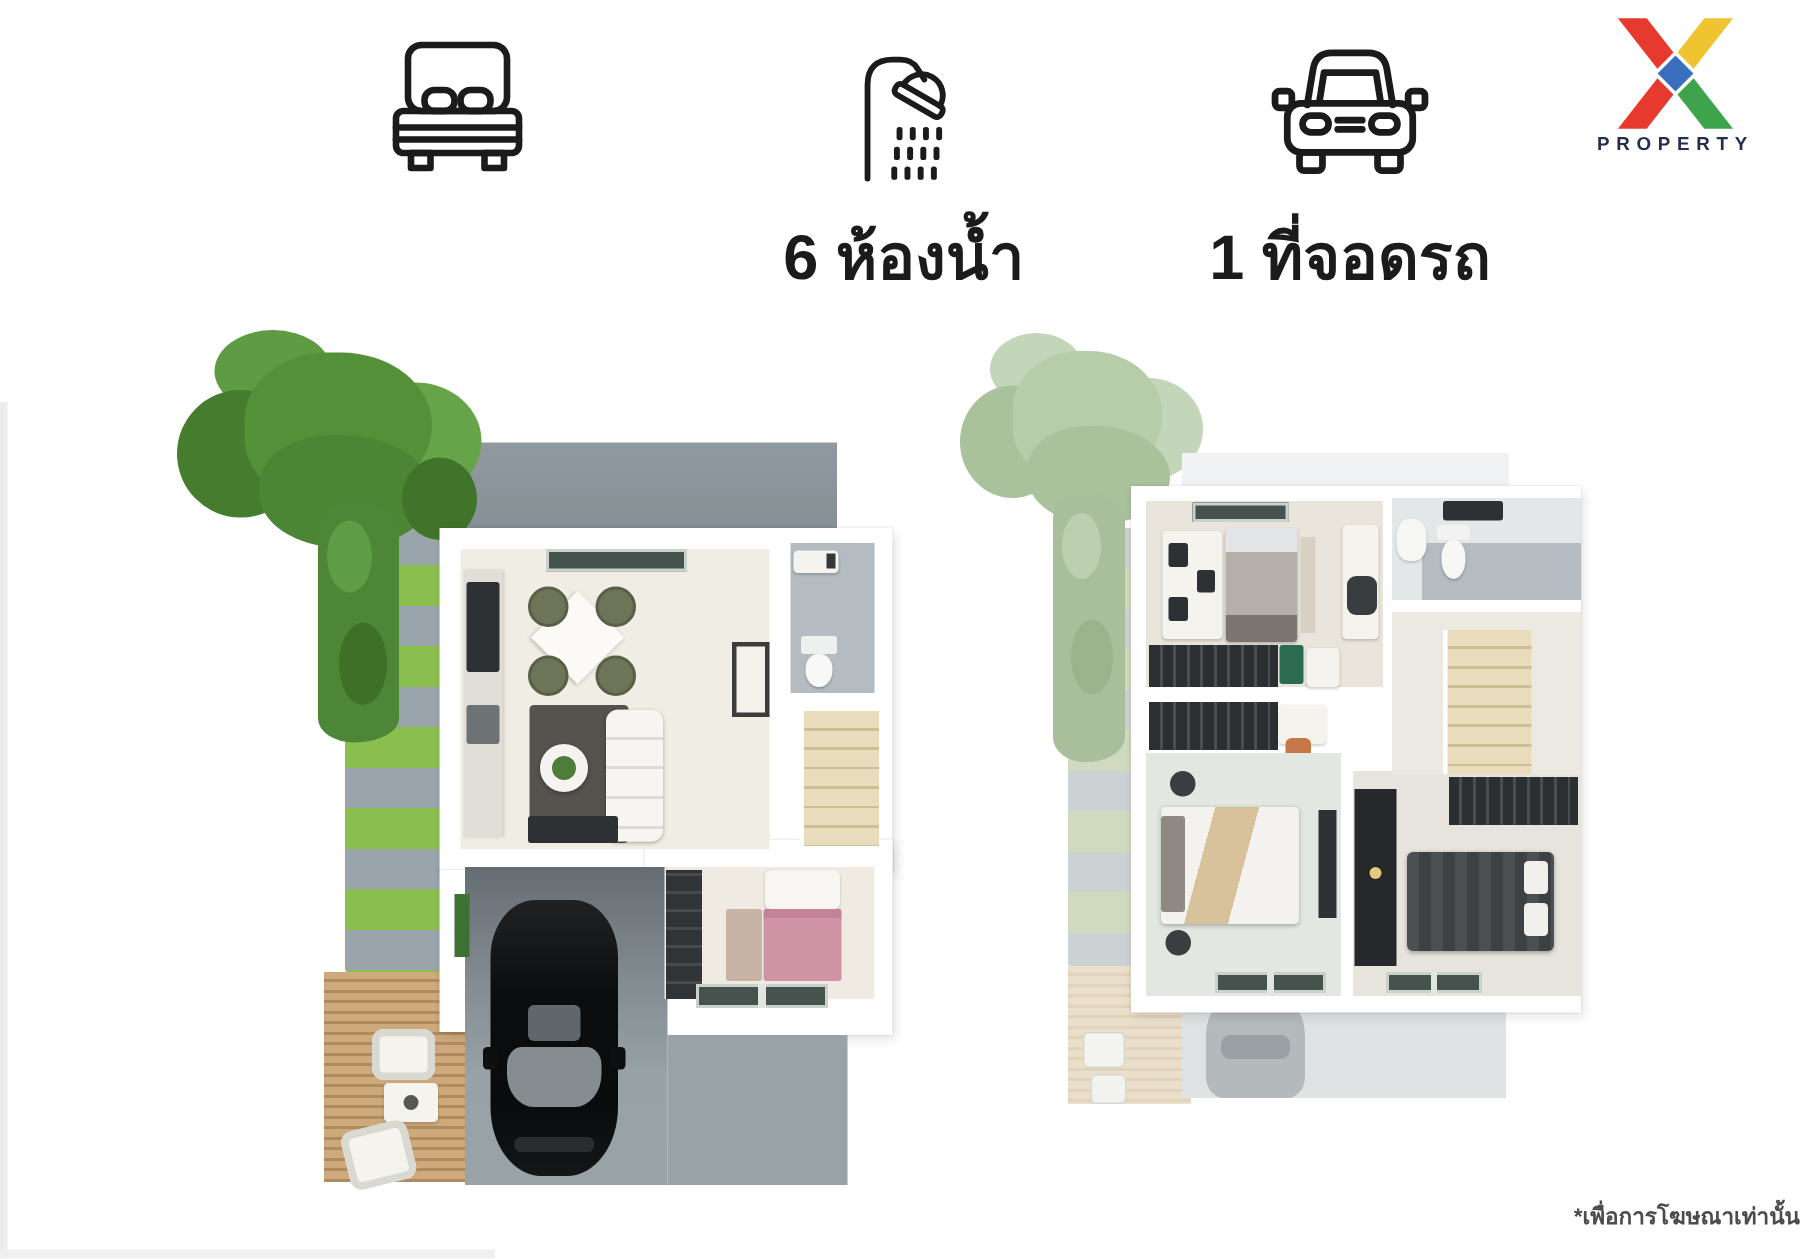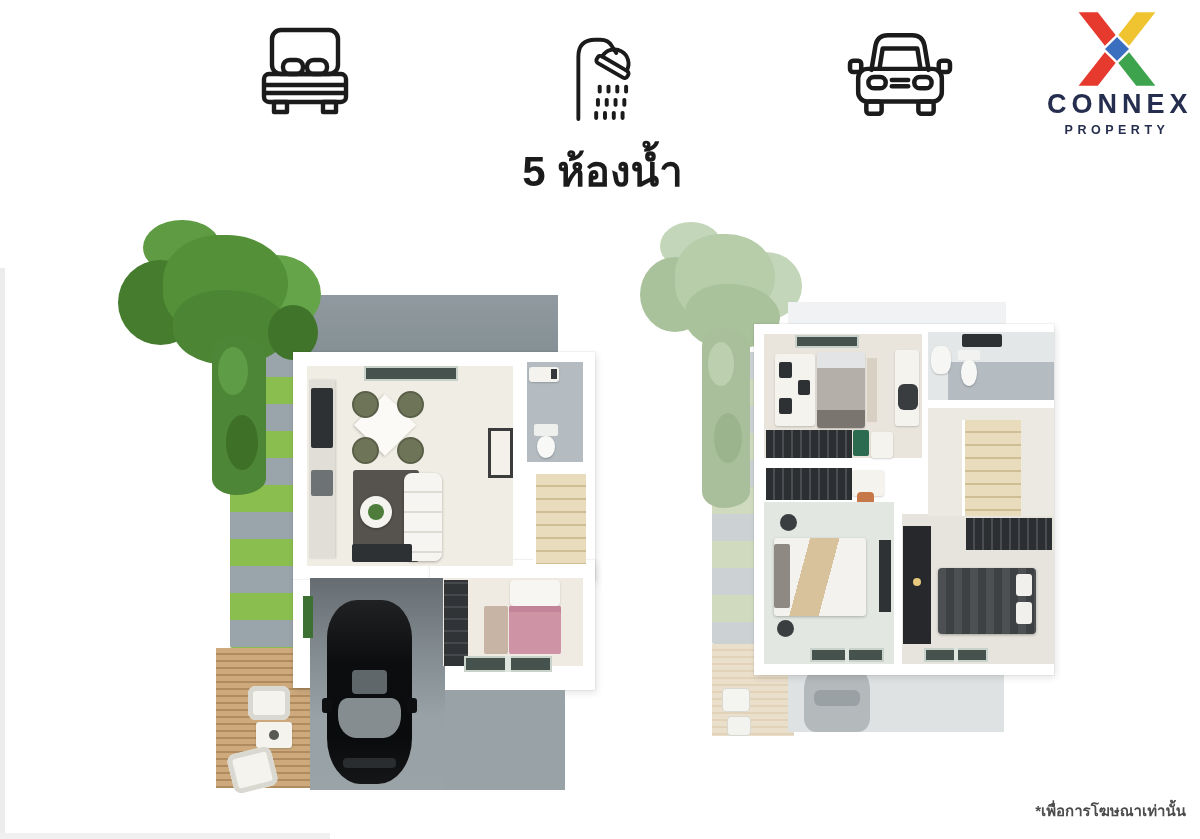--- a/index.html
+++ b/index.html
@@ -31,21 +31,21 @@
   .wardrobe-v { background:repeating-linear-gradient(0deg,#313437 0 10px,#45484c 10px 12px); }
   .whitefurn { background:#f4f3ee; box-shadow:0 1px 2px rgba(0,0,0,0.18); border-radius:3px; }
   .darkfurn { background:var(--dark-furn); border-radius:2px; }
   .circle { border-radius:50%; }
 
   .deck { background:repeating-linear-gradient(180deg,#cda97c 0 5px,#b08b5f 5px 7px); }
   .ghost-deck { background:repeating-linear-gradient(180deg,var(--ghost-deck-a) 0 5px,var(--ghost-deck-b) 5px 7px); }
   .grass-strip { background:repeating-linear-gradient(180deg, var(--paver) 0 27px, var(--grass) 27px 54px); border-radius:2px; }
   .grass-strip-faded { background:repeating-linear-gradient(180deg, var(--faded-paver) 0 27px, var(--faded-grass) 27px 54px); border-radius:2px; }
 
-  .disclaimer { position:absolute; right:14px; top:799px; font-size:15px; font-weight:600; color:var(--disclaimer-color); }
+  .disclaimer { position:absolute; right:0; top:799px; font-size:15px; font-weight:600; color:var(--disclaimer-color); }
   .edge-l { position:absolute; left:0; top:268px; width:5px; height:571px; background:#ececec; }
   .edge-b { position:absolute; left:0; top:833px; width:330px; height:6px; background:#f0f0f0; }
 </style>
 </head>
 <body>
 
 <div class="canvas">
 
   <section>
 
@@ -75,49 +75,49 @@
         <rect class="drop" x="74" y="66" width="4.5" height="10" rx="2"></rect>
         <rect class="drop" x="42" y="81" width="4.5" height="10" rx="2"></rect>
         <rect class="drop" x="52" y="81" width="4.5" height="10" rx="2"></rect>
         <rect class="drop" x="62" y="81" width="4.5" height="10" rx="2"></rect>
         <rect class="drop" x="72" y="81" width="4.5" height="10" rx="2"></rect>
         <rect class="drop" x="40" y="96" width="4.5" height="10" rx="2"></rect>
         <rect class="drop" x="50" y="96" width="4.5" height="10" rx="2"></rect>
         <rect class="drop" x="60" y="96" width="4.5" height="10" rx="2"></rect>
         <rect class="drop" x="70" y="96" width="4.5" height="10" rx="2"></rect>
       </svg>
-      <div class="f-label">5 ห้องน้ำ</div>
+      <div class="f-label">6 ห้องน้ำ</div>
     </div>
 
     <div class="feature" style="left:780px;width:240px;">
       <svg class="f-icon" width="128" height="102" viewBox="0 0 110 100">
         <path d="M27,45 L31,21 Q33,11 43,11 h24 q10,0 12,10 l4,24"></path>
         <path d="M35,43 L38,24 h34 l3,19"></path>
         <rect x="14" y="44" width="82" height="32" rx="9"></rect>
         <rect x="6" y="36" width="11" height="11" rx="3"></rect>
         <rect x="93" y="36" width="11" height="11" rx="3"></rect>
         <rect x="24" y="52" width="17" height="11" rx="5.5"></rect>
         <rect x="69" y="52" width="17" height="11" rx="5.5"></rect>
         <line x1="47" y1="55" x2="63" y2="55"></line>
         <line x1="47" y1="61" x2="63" y2="61"></line>
         <rect x="22" y="76" width="15" height="12" rx="3"></rect>
         <rect x="73" y="76" width="15" height="12" rx="3"></rect>
       </svg>
+      <div class="f-label">1 ที่จอดรถ</div>
     </div>
   </section>
 
   <div class="logo">
     <svg class="logo-x" width="80" height="74" viewBox="0 0 100 92">
       <polygon points="74,0 98,0 62,46 38,46" fill="var(--logo-yellow)"></polygon>
       <polygon points="38,46 62,46 98,92 74,92" fill="var(--logo-green)"></polygon>
       <polygon points="2,0 26,0 62,46 38,46" fill="var(--logo-red)"></polygon>
       <polygon points="38,46 62,46 26,92 2,92" fill="var(--logo-red)"></polygon>
       <polygon points="50,29 67,46 50,63 33,46" fill="var(--logo-blue)" stroke="#ffffff" stroke-width="3"></polygon>
     </svg>
-    <div class="logo-title">CONNEX</div>
     <div class="logo-sub">PROPERTY</div>
   </div>
 
   <div class="plan">
 
     <div class="abs" style="left:307px;top:295px;width:251px;height:62px;background:linear-gradient(180deg,#90999f,#849095);"></div>
 
     <div class="abs grass-strip" style="left:230px;top:296px;width:78px;height:352px;"></div>
 
     <div class="abs" style="left:118px;top:220px;width:205px;height:155px;">

